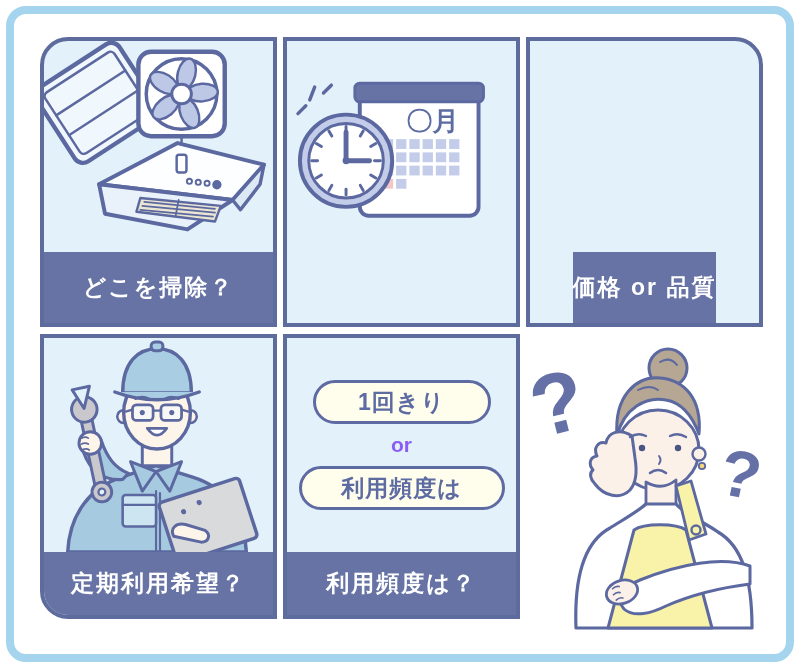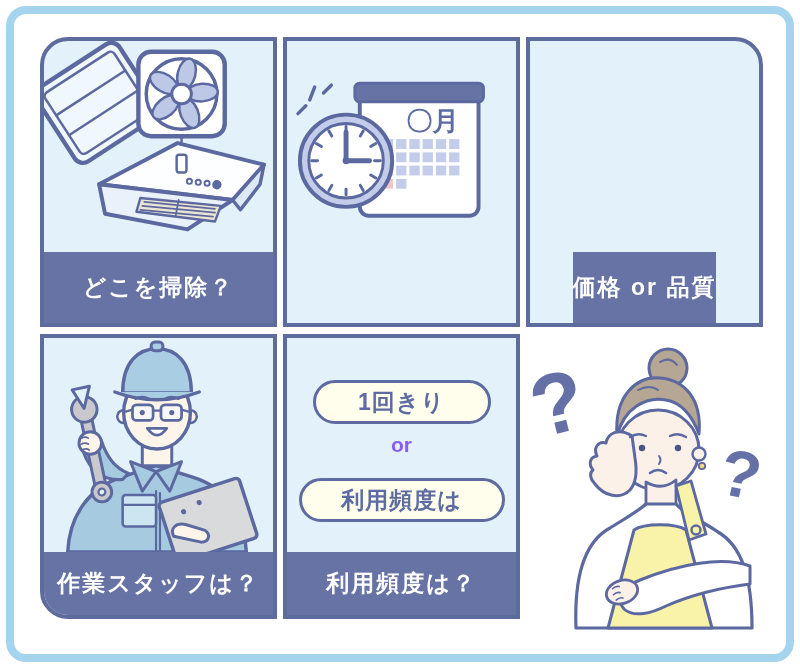--- a/index.html
+++ b/index.html
@@ -17,21 +17,21 @@
   .illo{flex:1;position:relative;overflow:hidden;}
   .illo svg{position:absolute;left:0;top:0;}
   .caption{background:#6673a4;color:#ffffff;display:flex;align-items:center;justify-content:center;
            font-size:23px;font-weight:600;letter-spacing:2px;}
   .row1 .caption{height:71px;margin-top:10px;}
   .row2 .caption{height:63px;}
   .options-col{position:absolute;inset:0;display:flex;flex-direction:column;
                align-items:center;justify-content:center;gap:9px;}
   .pill{box-sizing:border-box;height:44px;border:3px solid #5e6ba3;border-radius:23px;
         background:#fffdeb;color:#5d6ba3;font-size:23px;font-weight:600;letter-spacing:1px;
-        display:flex;align-items:center;justify-content:center;margin-top:12px;}
+        display:flex;align-items:center;justify-content:center;}
   .pill.p1{width:178px;}
   .pill.p2{width:206px;}
   .or-label{color:#8b5cf6;font-size:21px;font-weight:700;}
   .cell-woman{position:relative;overflow:visible;}
   .cell-woman svg{position:absolute;left:-8px;top:2px;overflow:visible;}
 </style>
 </head>
 <body>
 
 <div class="board">
@@ -242,21 +242,21 @@
             <rect x="123" y="72" width="21" height="16" rx="4" fill="#f4fafd" fill-opacity="0.6" stroke-width="2.8"></rect>
             <line x1="115" y1="78" x2="123" y2="78" stroke-width="2.4"></line>
             <line x1="94" y1="77" x2="87" y2="79" stroke-width="2.4"></line>
             <line x1="144" y1="77" x2="151" y2="79" stroke-width="2.4"></line>
             <circle cx="104" cy="80" r="2.6" fill="#5c68a0" stroke="none"></circle>
             <circle cx="134" cy="80" r="2.6" fill="#5c68a0" stroke="none"></circle>
             <path d="M109,96 Q119,110 129,96 Z" fill="#ffffff" stroke-width="2.8"></path>
           </g>
         </svg>
       </div>
-      <div class="caption">作業スタッフは？</div>
+      <div class="caption">定期利用希望？</div>
     </div>
 
     <div class="card row2">
       <div class="illo">
         <div class="options-col">
           <div class="pill p1">1回きり</div>
           <div class="or-label">or</div>
           <div class="pill p2">利用頻度は</div>
         </div>
       </div>

